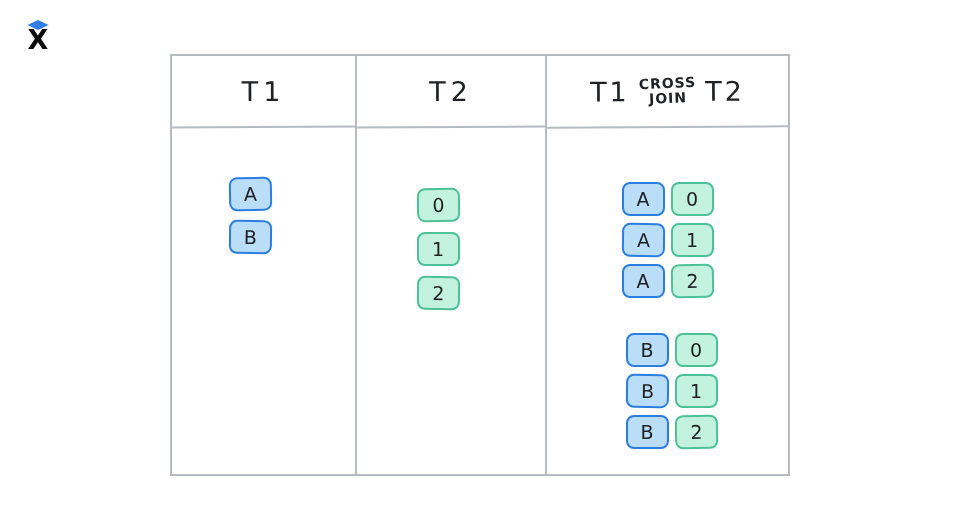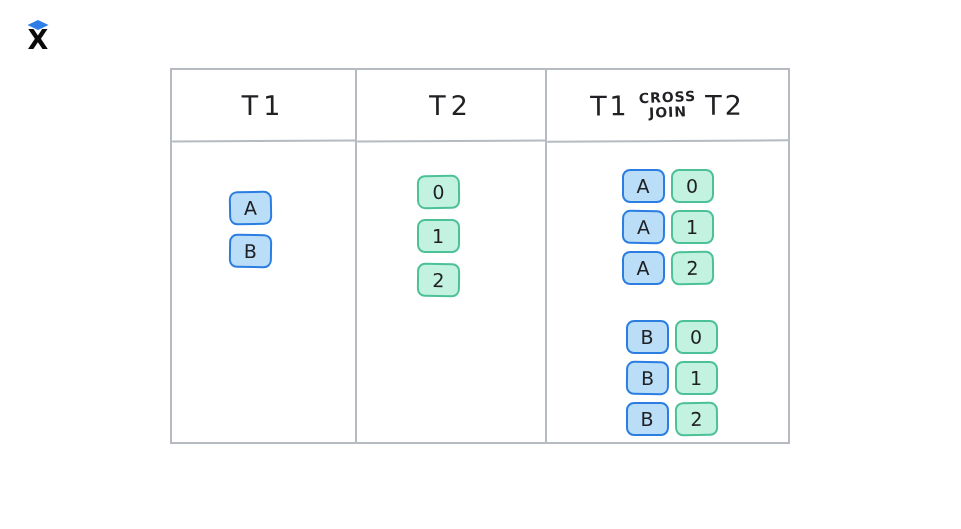--- a/index.html
+++ b/index.html
@@ -27,26 +27,26 @@
     background:var(--cap-color);
     clip-path:polygon(50% 0,100% 50%,50% 100%,0 50%);
   }
   .logo-letter{
     font-weight:900;font-size:27px;line-height:26px;color:#0b0b0b;
     letter-spacing:0;
   }
 
   
   .join-table{
-    position:absolute;left:170px;top:68px;width:620px;height:376px;
+    position:absolute;left:170px;top:54px;width:620px;height:422px;
     border:2px solid var(--table-border);
     display:grid;grid-template-columns:183px 190px 1fr;
   }
   .col{display:flex;flex-direction:column;}
-  .col + .col{border-left:2px solid var(--table-border);}
+  .col + .col{border-left:2px solid var(--table-border);gap:27px;}
   .col-header{
     height:72px;flex:0 0 72px;border-bottom:2px solid var(--table-border);
     display:flex;align-items:center;justify-content:center;
     font-size:27px;letter-spacing:5px;
     transform:rotate(-0.3deg);
   }
   .col-body{flex:1;display:flex;flex-direction:column;align-items:center;}
 
   .cross-header{gap:9px;letter-spacing:3px;}
   .cross-stack{

